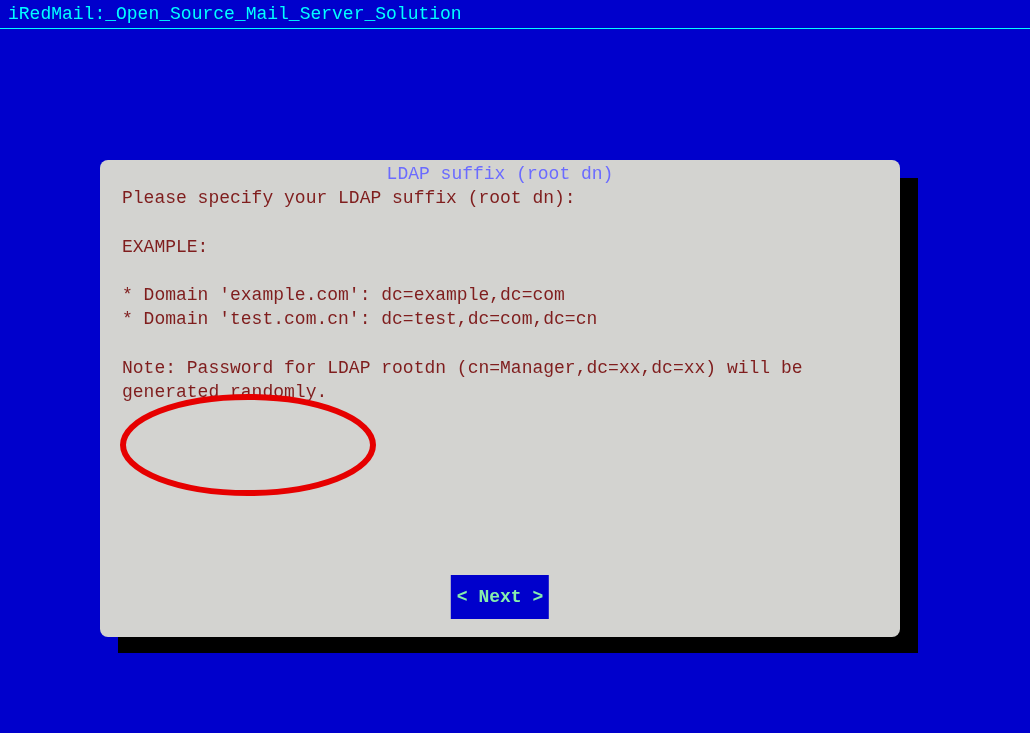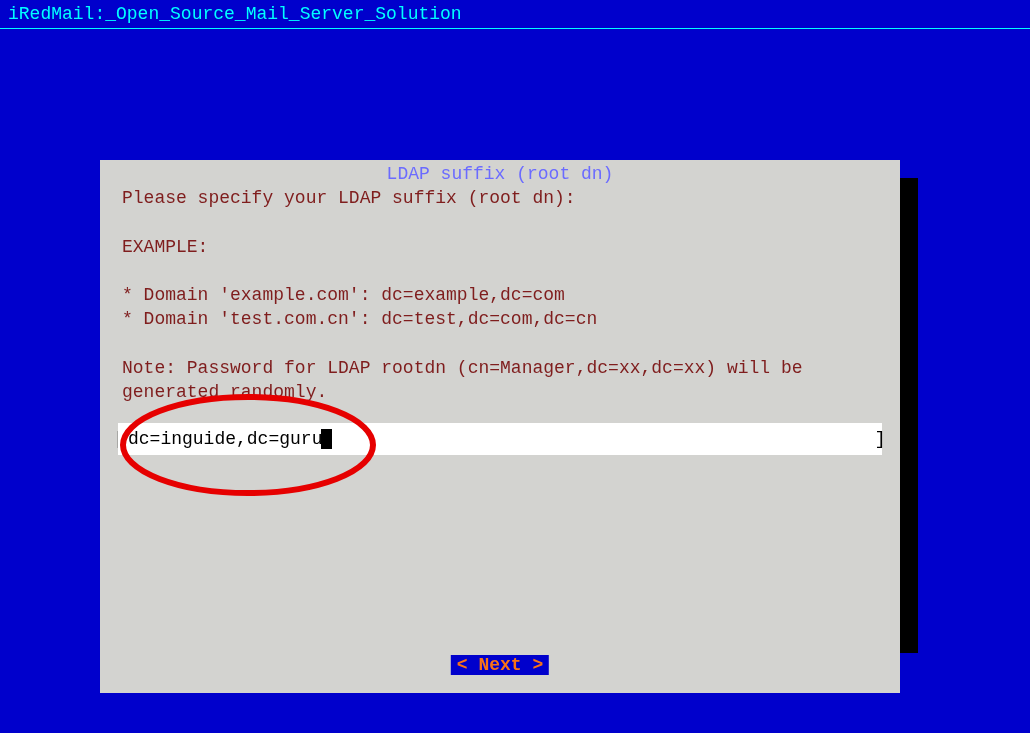--- a/index.html
+++ b/index.html
@@ -29,23 +29,24 @@
       left: 118px;
       width: 800px;
       height: 475px;
       background: #000000;
     }
     .dialog {
       position: absolute;
       top: 160px;
       left: 100px;
       width: 800px;
-      height: 533px;
+      height: 477px;
       background: #d3d3d0;
       padding: 0;
+      border-radius: 8px;
     }
     .dialog-title {
       text-align: center;
       color: #6b6bff;
       padding: 4px 0 0 0;
       font-weight: normal;
     }
     .dialog-body {
       padding: 2px 22px 10px 22px;
       color: #7f1d1d;
@@ -90,22 +91,22 @@
       background: #000;
       vertical-align: text-bottom;
       margin-left: -1px;
     }
     .next-button {
       position: absolute;
       bottom: 18px;
       left: 50%;
       transform: translateX(-50%);
       background: #0000cc;
-      color: #f97316;
-      padding: 0 6px;
+      color: #86efac;
+      padding: 12px 6px;
       font-family: 'Courier New', monospace;
       font-size: 18px;
       font-weight: bold;
       border: none;
       cursor: pointer;
       white-space: pre;
     }
     .annotation-circle {
       position: absolute;
       top: 390px;
@@ -127,24 +128,19 @@
   <div class="dialog-body"><span>Please specify your LDAP suffix (root dn):</span>
 
 <span>EXAMPLE:</span>
 
 <span>* Domain 'example.com': dc=example,dc=com</span>
 <span>* Domain 'test.com.cn': dc=test,dc=com,dc=cn</span>
 
 <span>Note: Password for LDAP rootdn (cn=Manager,dc=xx,dc=xx) will be
 generated randomly.</span></div>
 
-  <div class="input-wrapper">
-    <span class="bracket-left">[</span>
-    <div class="input-box"><span>dc=inguide,dc=guru</span><span class="cursor"></span></div>
-    <span class="bracket-right">]</span>
-  </div>
 
   <button class="next-button">&lt; Next &gt;</button>
 </div>
 
 <svg class="annotation-circle" viewBox="0 0 280 120">
   <ellipse cx="140" cy="55" rx="125" ry="48" fill="none" stroke="#e60000" stroke-width="6"></ellipse>
 </svg>
 
 </body></html>

